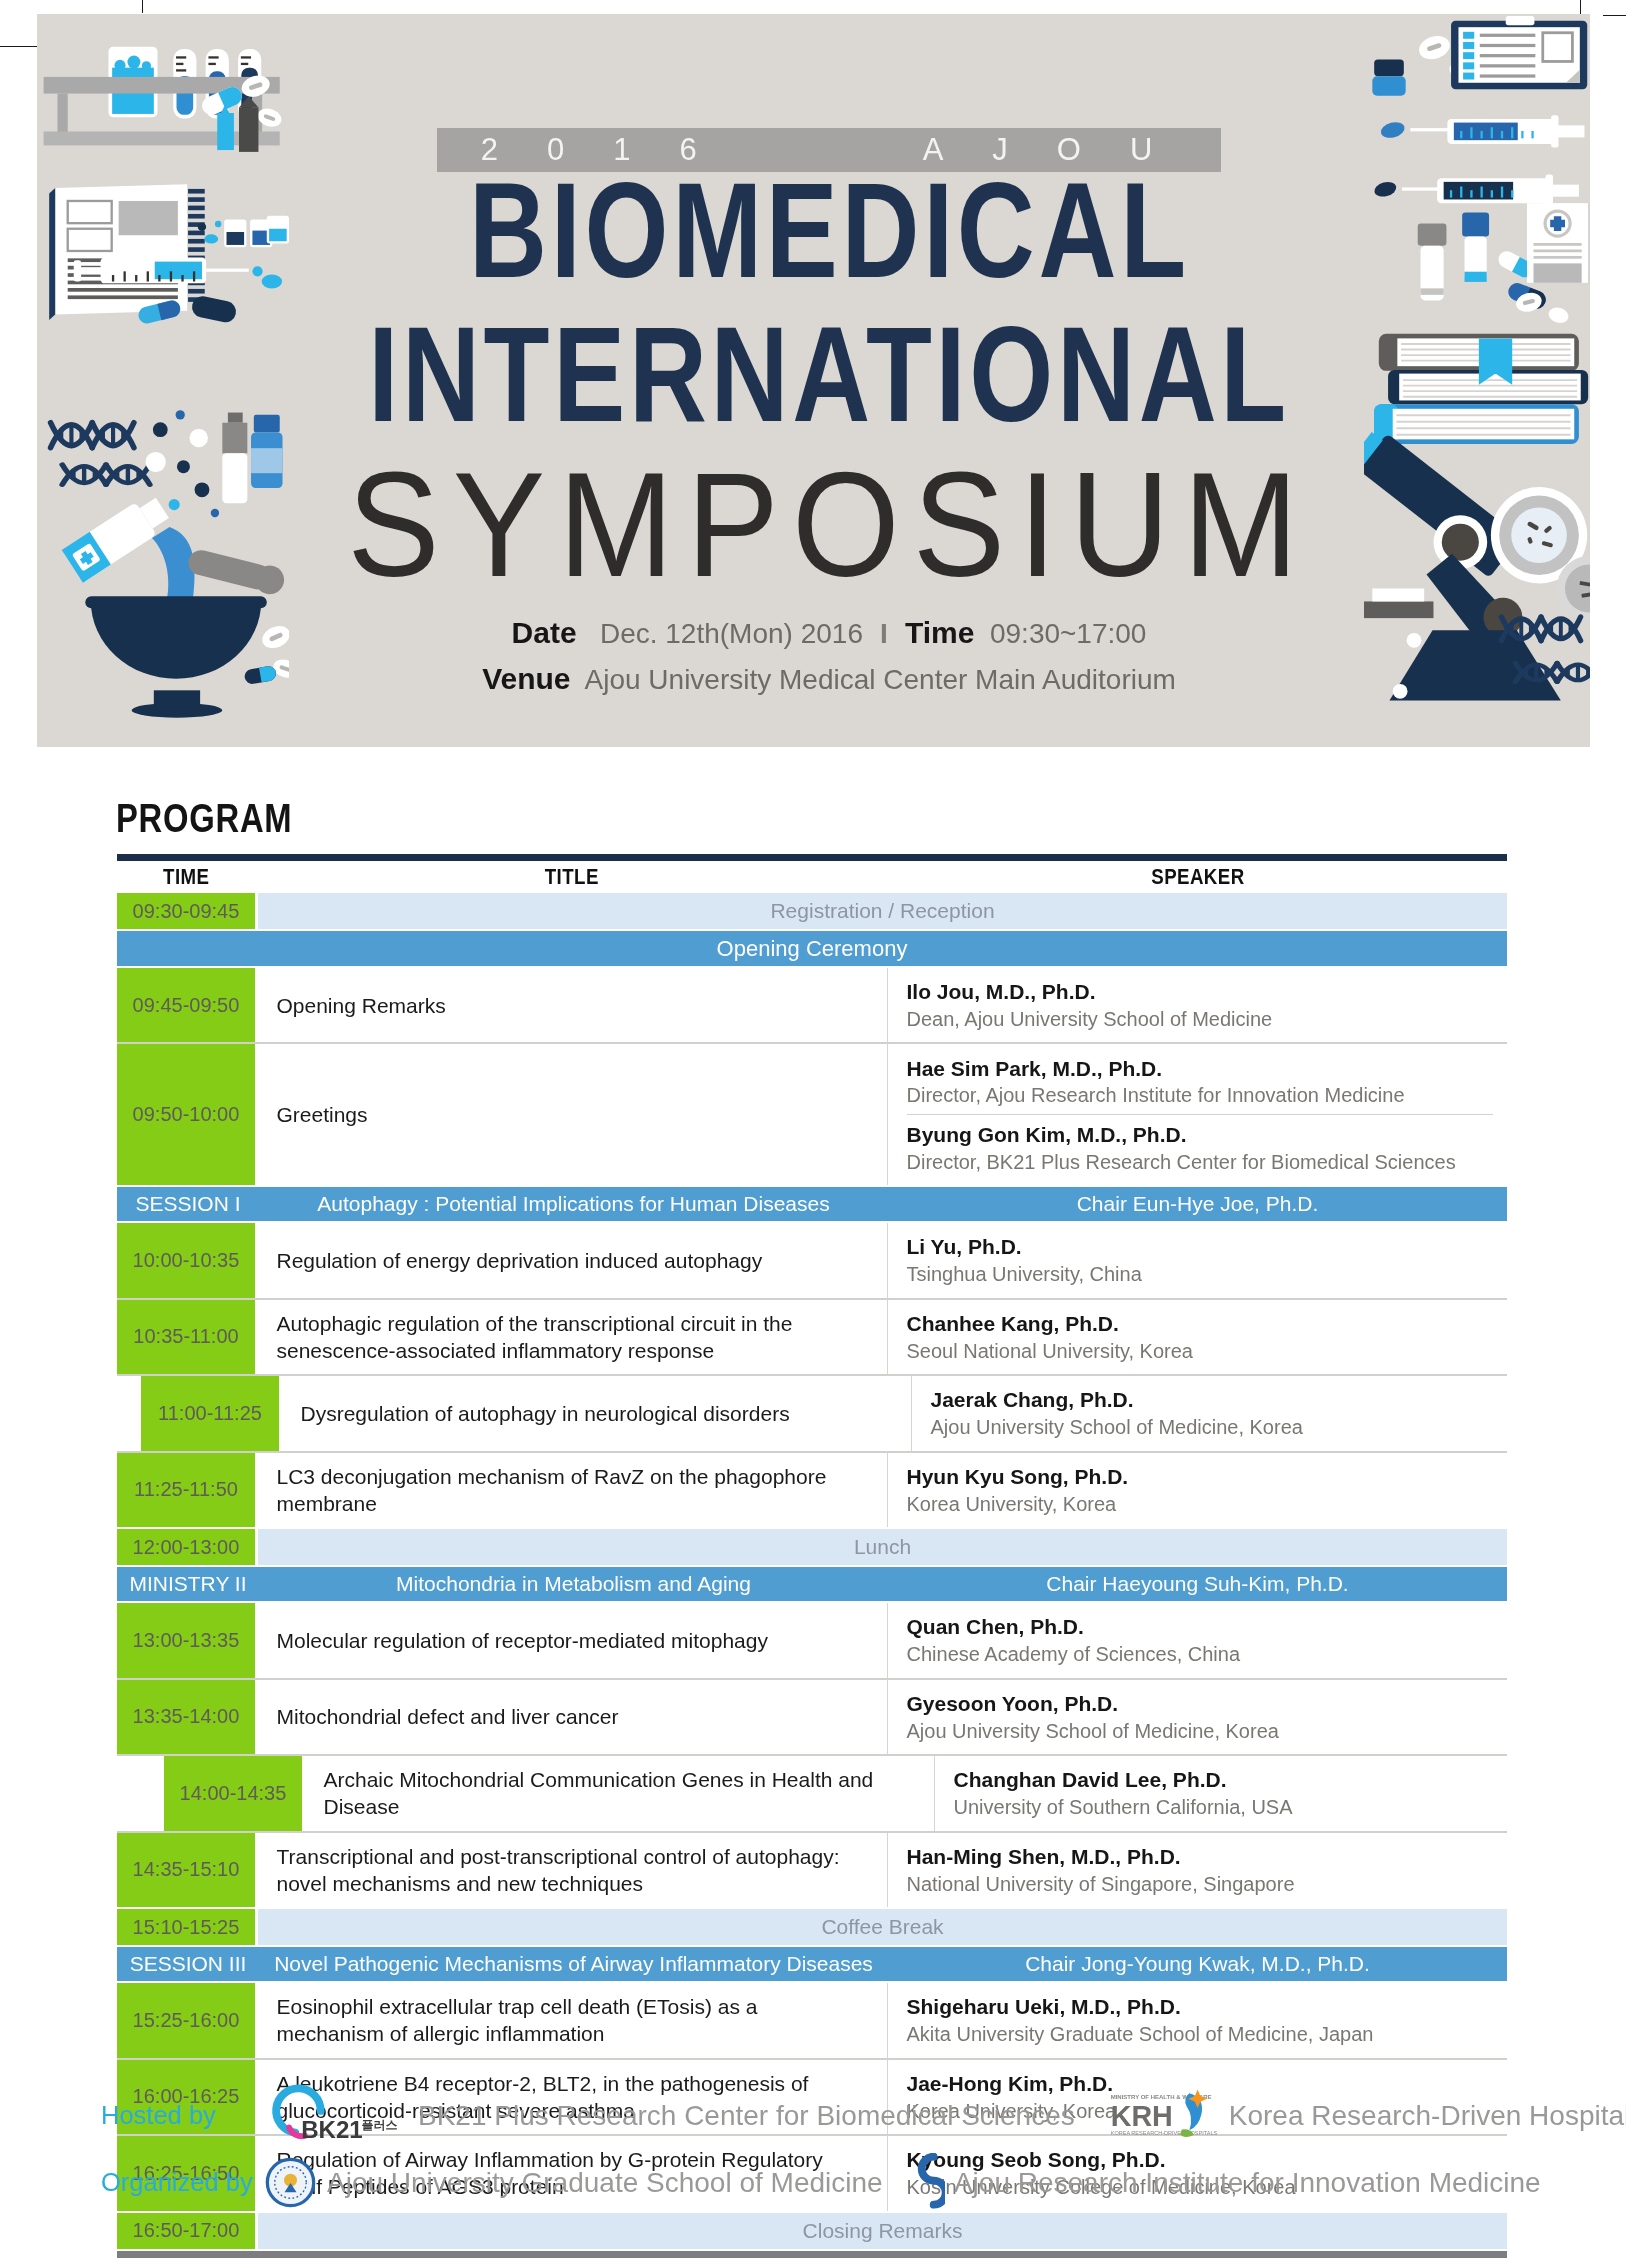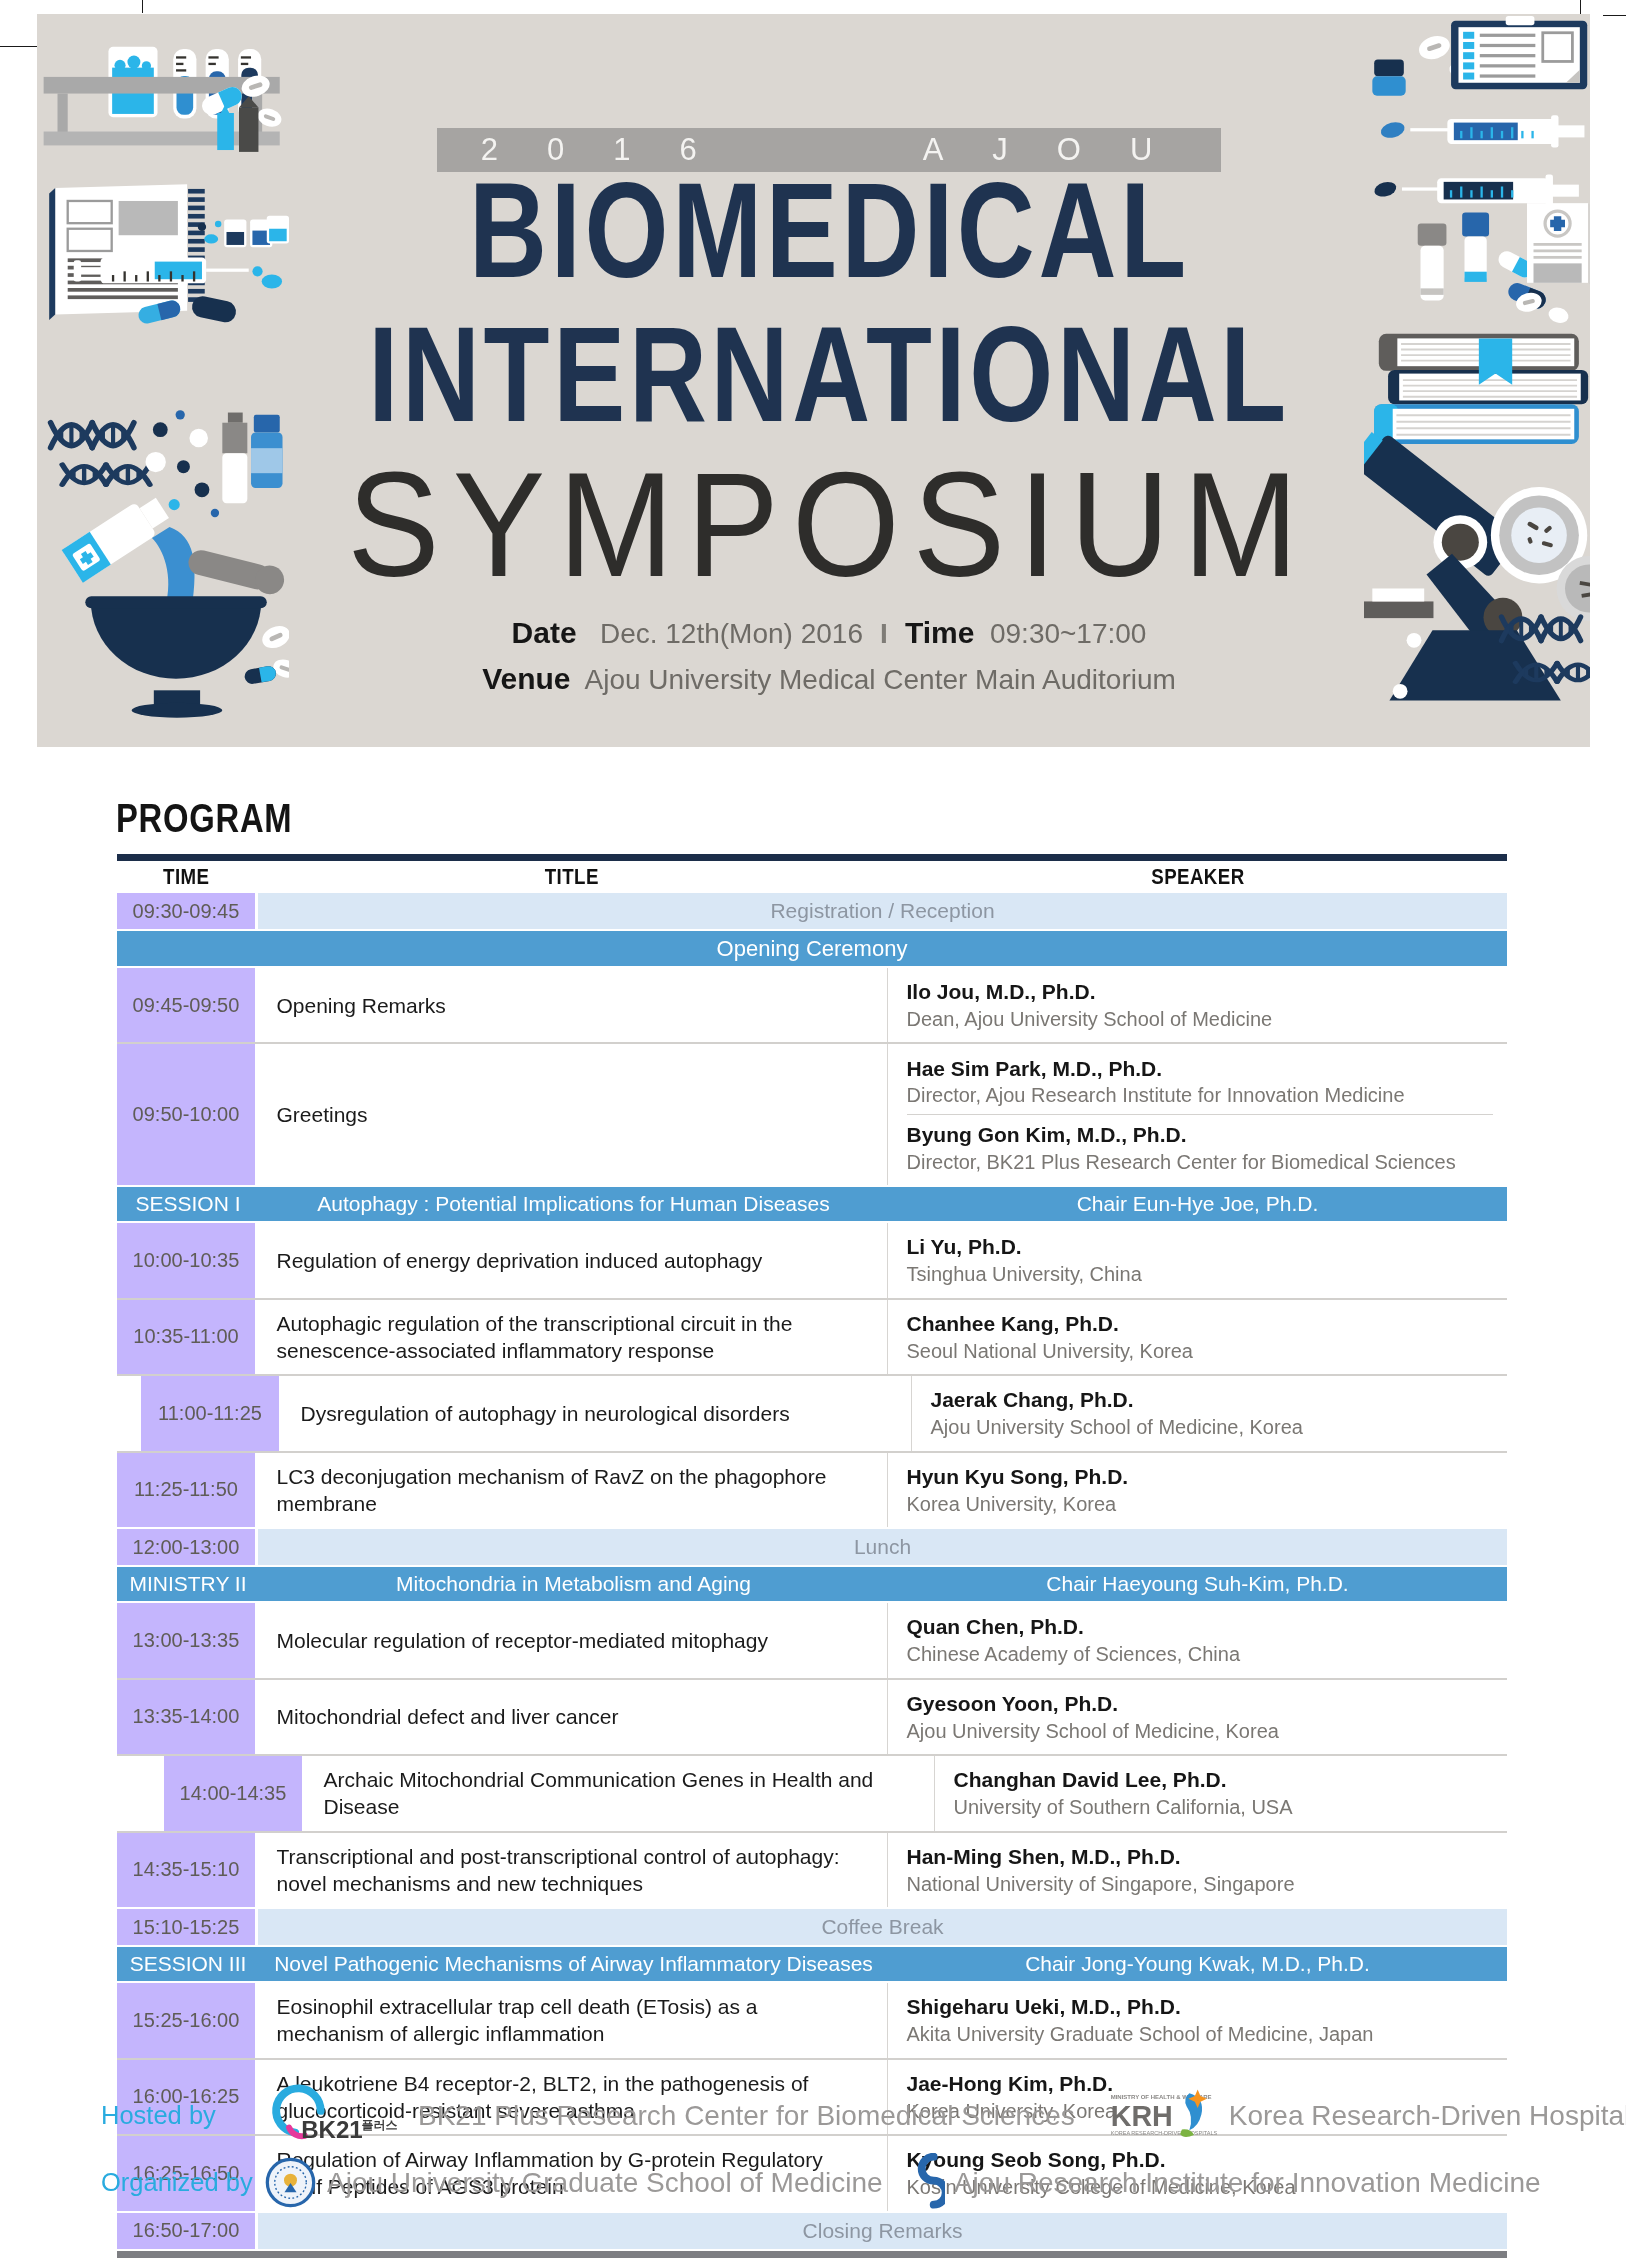--- a/index.html
+++ b/index.html
@@ -30,21 +30,21 @@
                  display:inline-block;transform:scaleX(.8);transform-origin:left center;letter-spacing:0.9px;}
   .navybar{position:absolute;left:117px;top:854px;width:1390px;height:7px;background:#1c2e4a;}
 
   .ptable{position:absolute;left:117px;top:861px;width:1390px;background:#ffffff;}
   .phead{display:flex;height:32px;align-items:center;}
   .phead .hc{font-weight:700;color:#111111;font-size:22px;text-align:center;}
   .hc span{display:inline-block;transform:scaleX(.85);letter-spacing:0.5px;}
   .hc.c1{width:138px;} .hc.c2{width:633px;} .hc.c3{flex:1;}
 
   .row{display:flex;border-bottom:2.3px solid #ffffff;background:#ffffff;align-items:stretch;}
-  .cell-time{width:138px;flex:none;background:#c4b5fd;color:#5f5c57;display:flex;align-items:center;
+  .cell-time{width:138px;flex:none;background:#84cc16;color:#5f5c57;display:flex;align-items:center;
              justify-content:center;font-size:20px;border-right:3.7px solid #ffffff;}
   .cell-title{width:629px;flex:none;display:flex;align-items:center;padding:8.3px 18.5px;box-sizing:border-box;
               color:#1b1b1b;font-size:21px;line-height:1.3;}
   .cell-speaker{flex:1;border-left:1.4px solid #d7d5d2;padding:4.6px 14px 4.6px 18.5px;box-sizing:border-box;
                 display:flex;flex-direction:column;justify-content:center;}
   .row.talk{min-height:59px;}
   .spk{padding:5.6px 0;}
   .spk + .spk{border-top:1.4px solid #d4d2cf;}
   .spk-name{font-weight:700;color:#161616;font-size:21px;line-height:1.32;}
   .spk-aff{color:#7a7773;font-size:20px;line-height:1.32;}

